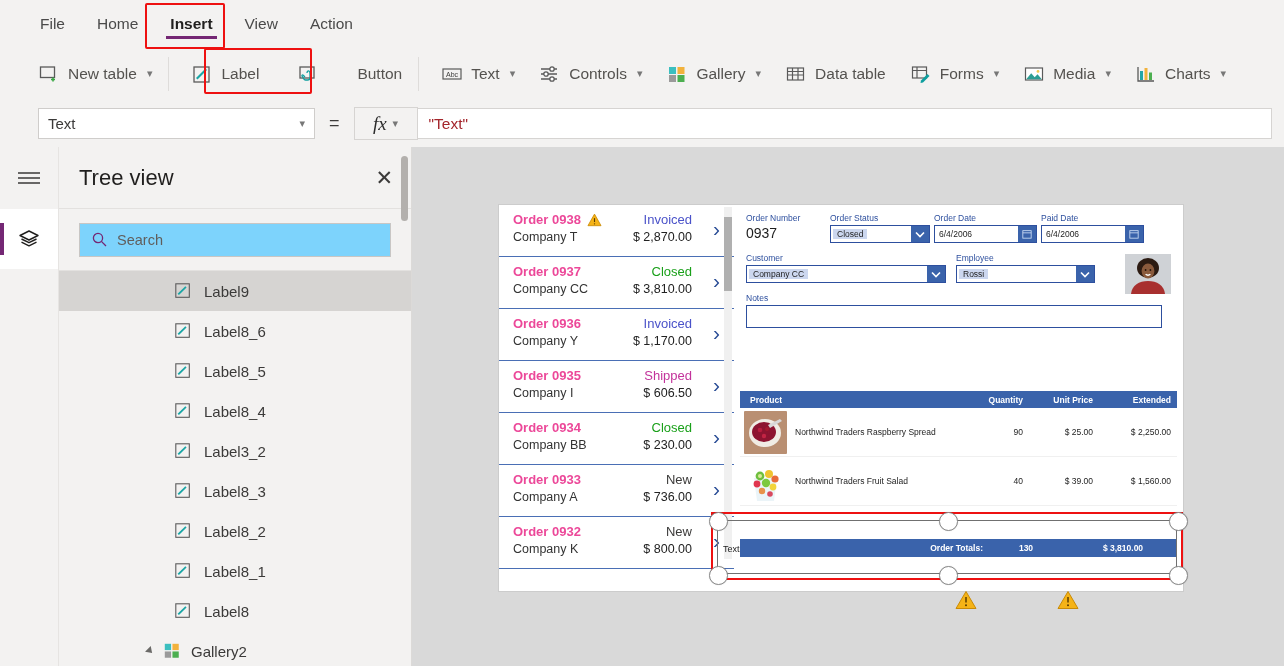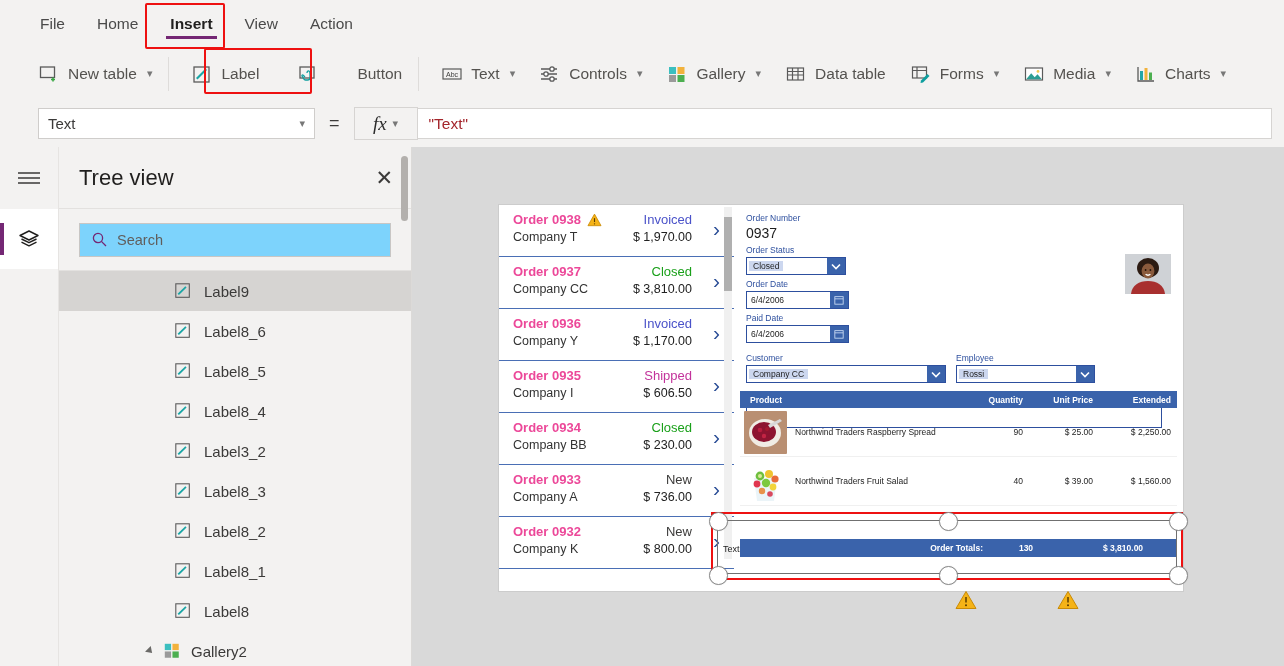--- a/index.html
+++ b/index.html
@@ -525,21 +525,21 @@
                 <svg width="15" height="14" viewBox="0 0 16 15">
                     <path d="M8 1.2L15 13.6H1z" fill="#f5b317" stroke="#c98a06" stroke-width="0.9" stroke-linejoin="round"></path>
                     <path d="M8 5.5v4.2" stroke="#5a3c00" stroke-width="1.2"></path>
                     <circle cx="8" cy="11.6" r="0.75" fill="#5a3c00"></circle>
                   </svg>
               </span>
               <span class="order-status" style="color:#4a52c9;">Invoiced</span>
             </div>
             <div class="order-line2">
               <span>Company T</span>
-              <span class="order-amount">$ 1,970.00</span>
+              <span class="order-amount">$ 2,870.00</span>
             </div>
             <span class="order-chevron">›</span>
           </div>
 
           <div class="order-item">
             <div class="order-line1">
               <span class="order-no">Order 0937</span>
               <span class="order-status" style="color:#1aa01a;">Closed</span>
             </div>
             <div class="order-line2">
@@ -609,21 +609,21 @@
             <span class="order-chevron">›</span>
           </div>
 
           <div class="gal-scroll">
             <div class="gal-thumb"></div>
           </div>
         </div>
 
         <div class="order-detail">
 
-          <div style="display:flex; gap:4px;flex-direction:column;">
+          <div style="display:flex; gap:4px;">
             <div style="width:80px;">
               <div class="fld-label">Order Number</div>
               <div class="fld-value-plain">0937</div>
             </div>
             <div style="width:100px;">
               <div class="fld-label">Order Status</div>
               <div class="combo">
                 <span class="txt">Closed</span>
                 <span class="dd">
                   <svg width="10" height="7" viewBox="0 0 10 7">

